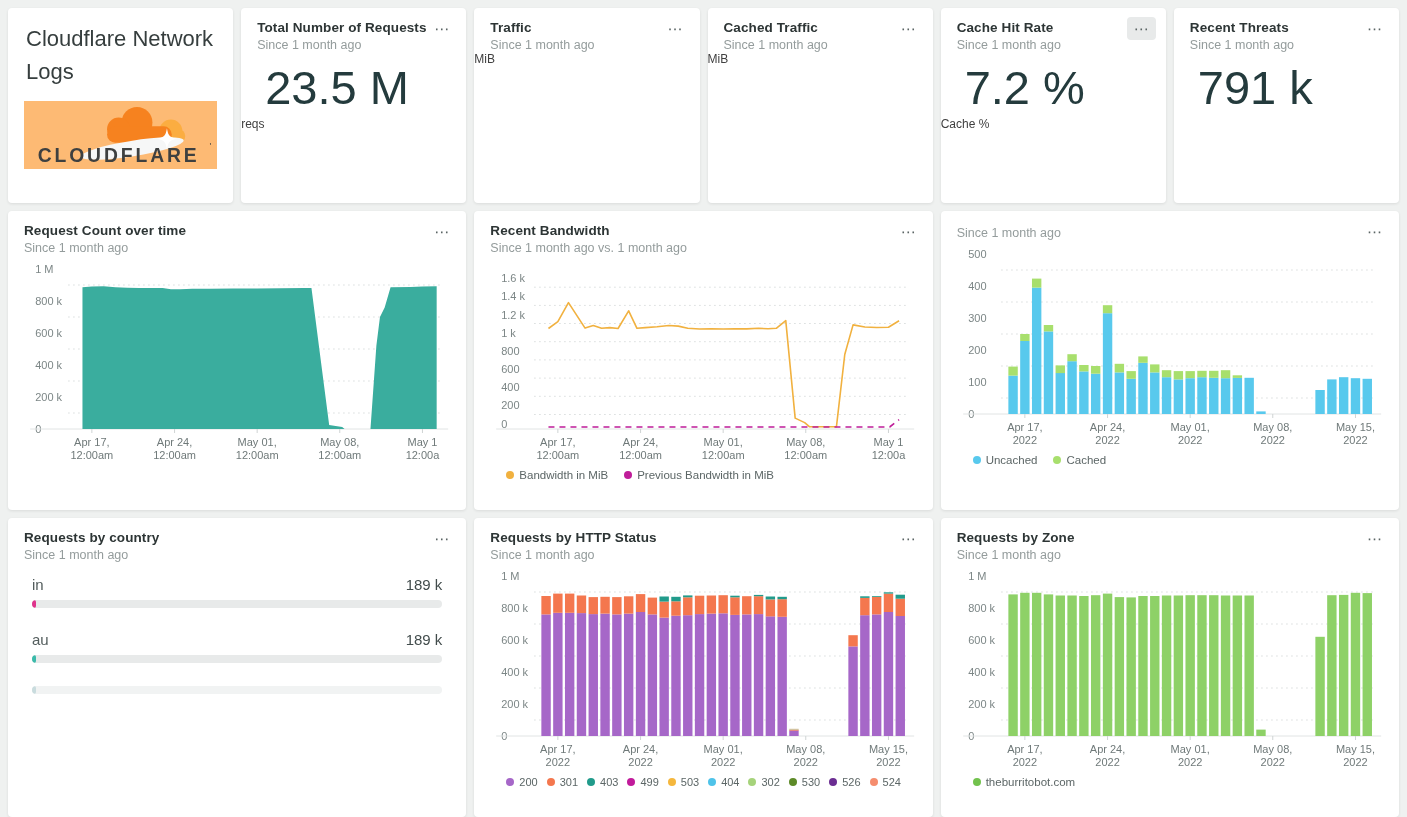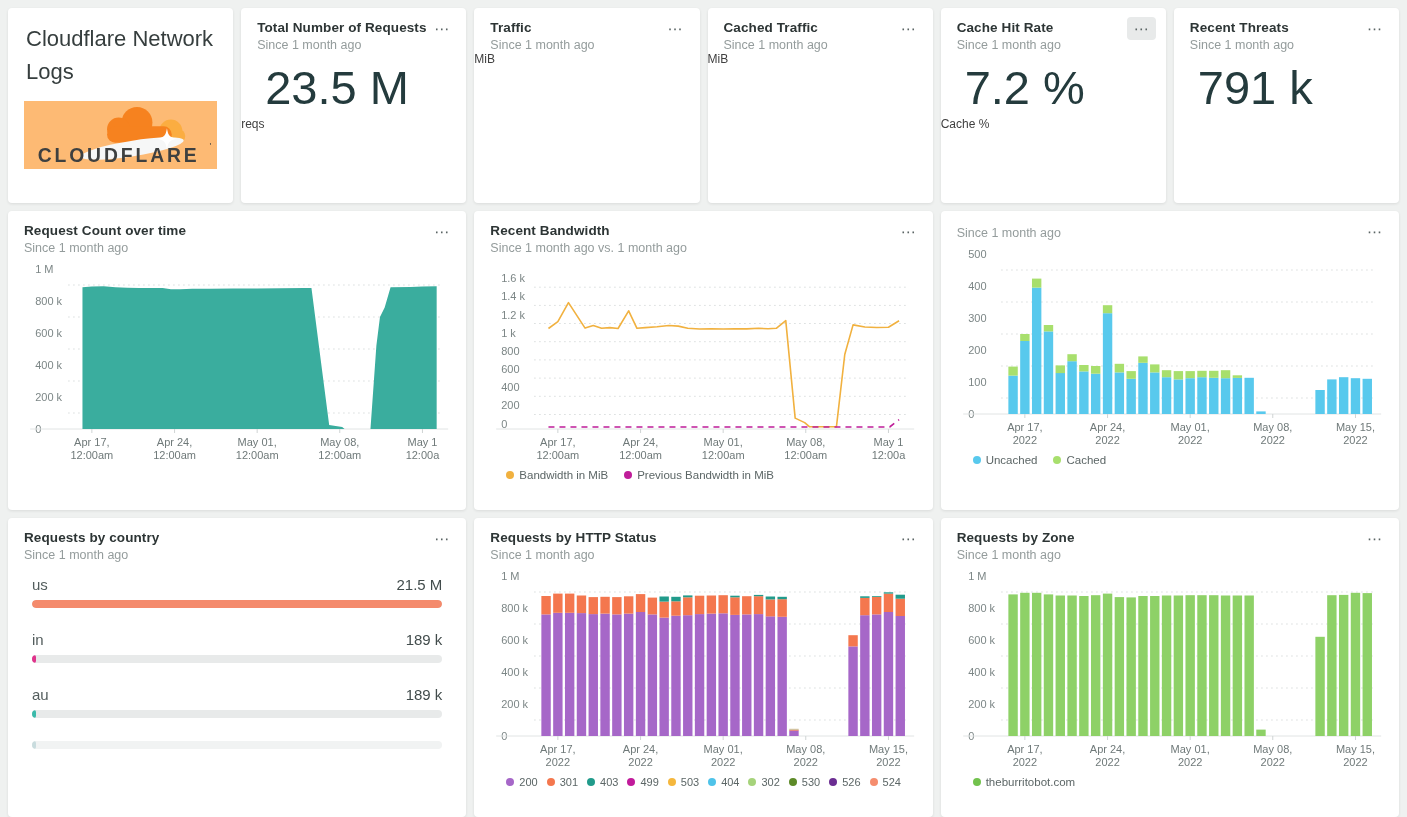--- a/index.html
+++ b/index.html
@@ -295,29 +295,20 @@
       </div>
   </section>
 
   <section class="panel span2">
     <div class="p-head">
       <div class="p-title">Requests by country</div>
       <div class="p-sub">Since 1 month ago</div>
     </div>
     <button class="menu">⋯</button>
     <div class="countries">
-        <div class="c-row">
-          <div class="c-top">
-            <span>us</span>
-            <span class="c-val">21.5 M</span>
-          </div>
-          <div class="c-track" style="background: rgb(232, 234, 234);">
-            <div class="c-fill" style="width: 100%; background: rgb(244, 138, 108);"></div>
-          </div>
-        </div>
         <div class="c-row">
           <div class="c-top">
             <span>in</span>
             <span class="c-val">189 k</span>
           </div>
           <div class="c-track" style="background: rgb(232, 234, 234);">
             <div class="c-fill" style="width: 0.9%; background: rgb(223, 52, 140);"></div>
           </div>
         </div>
         <div class="c-row">

